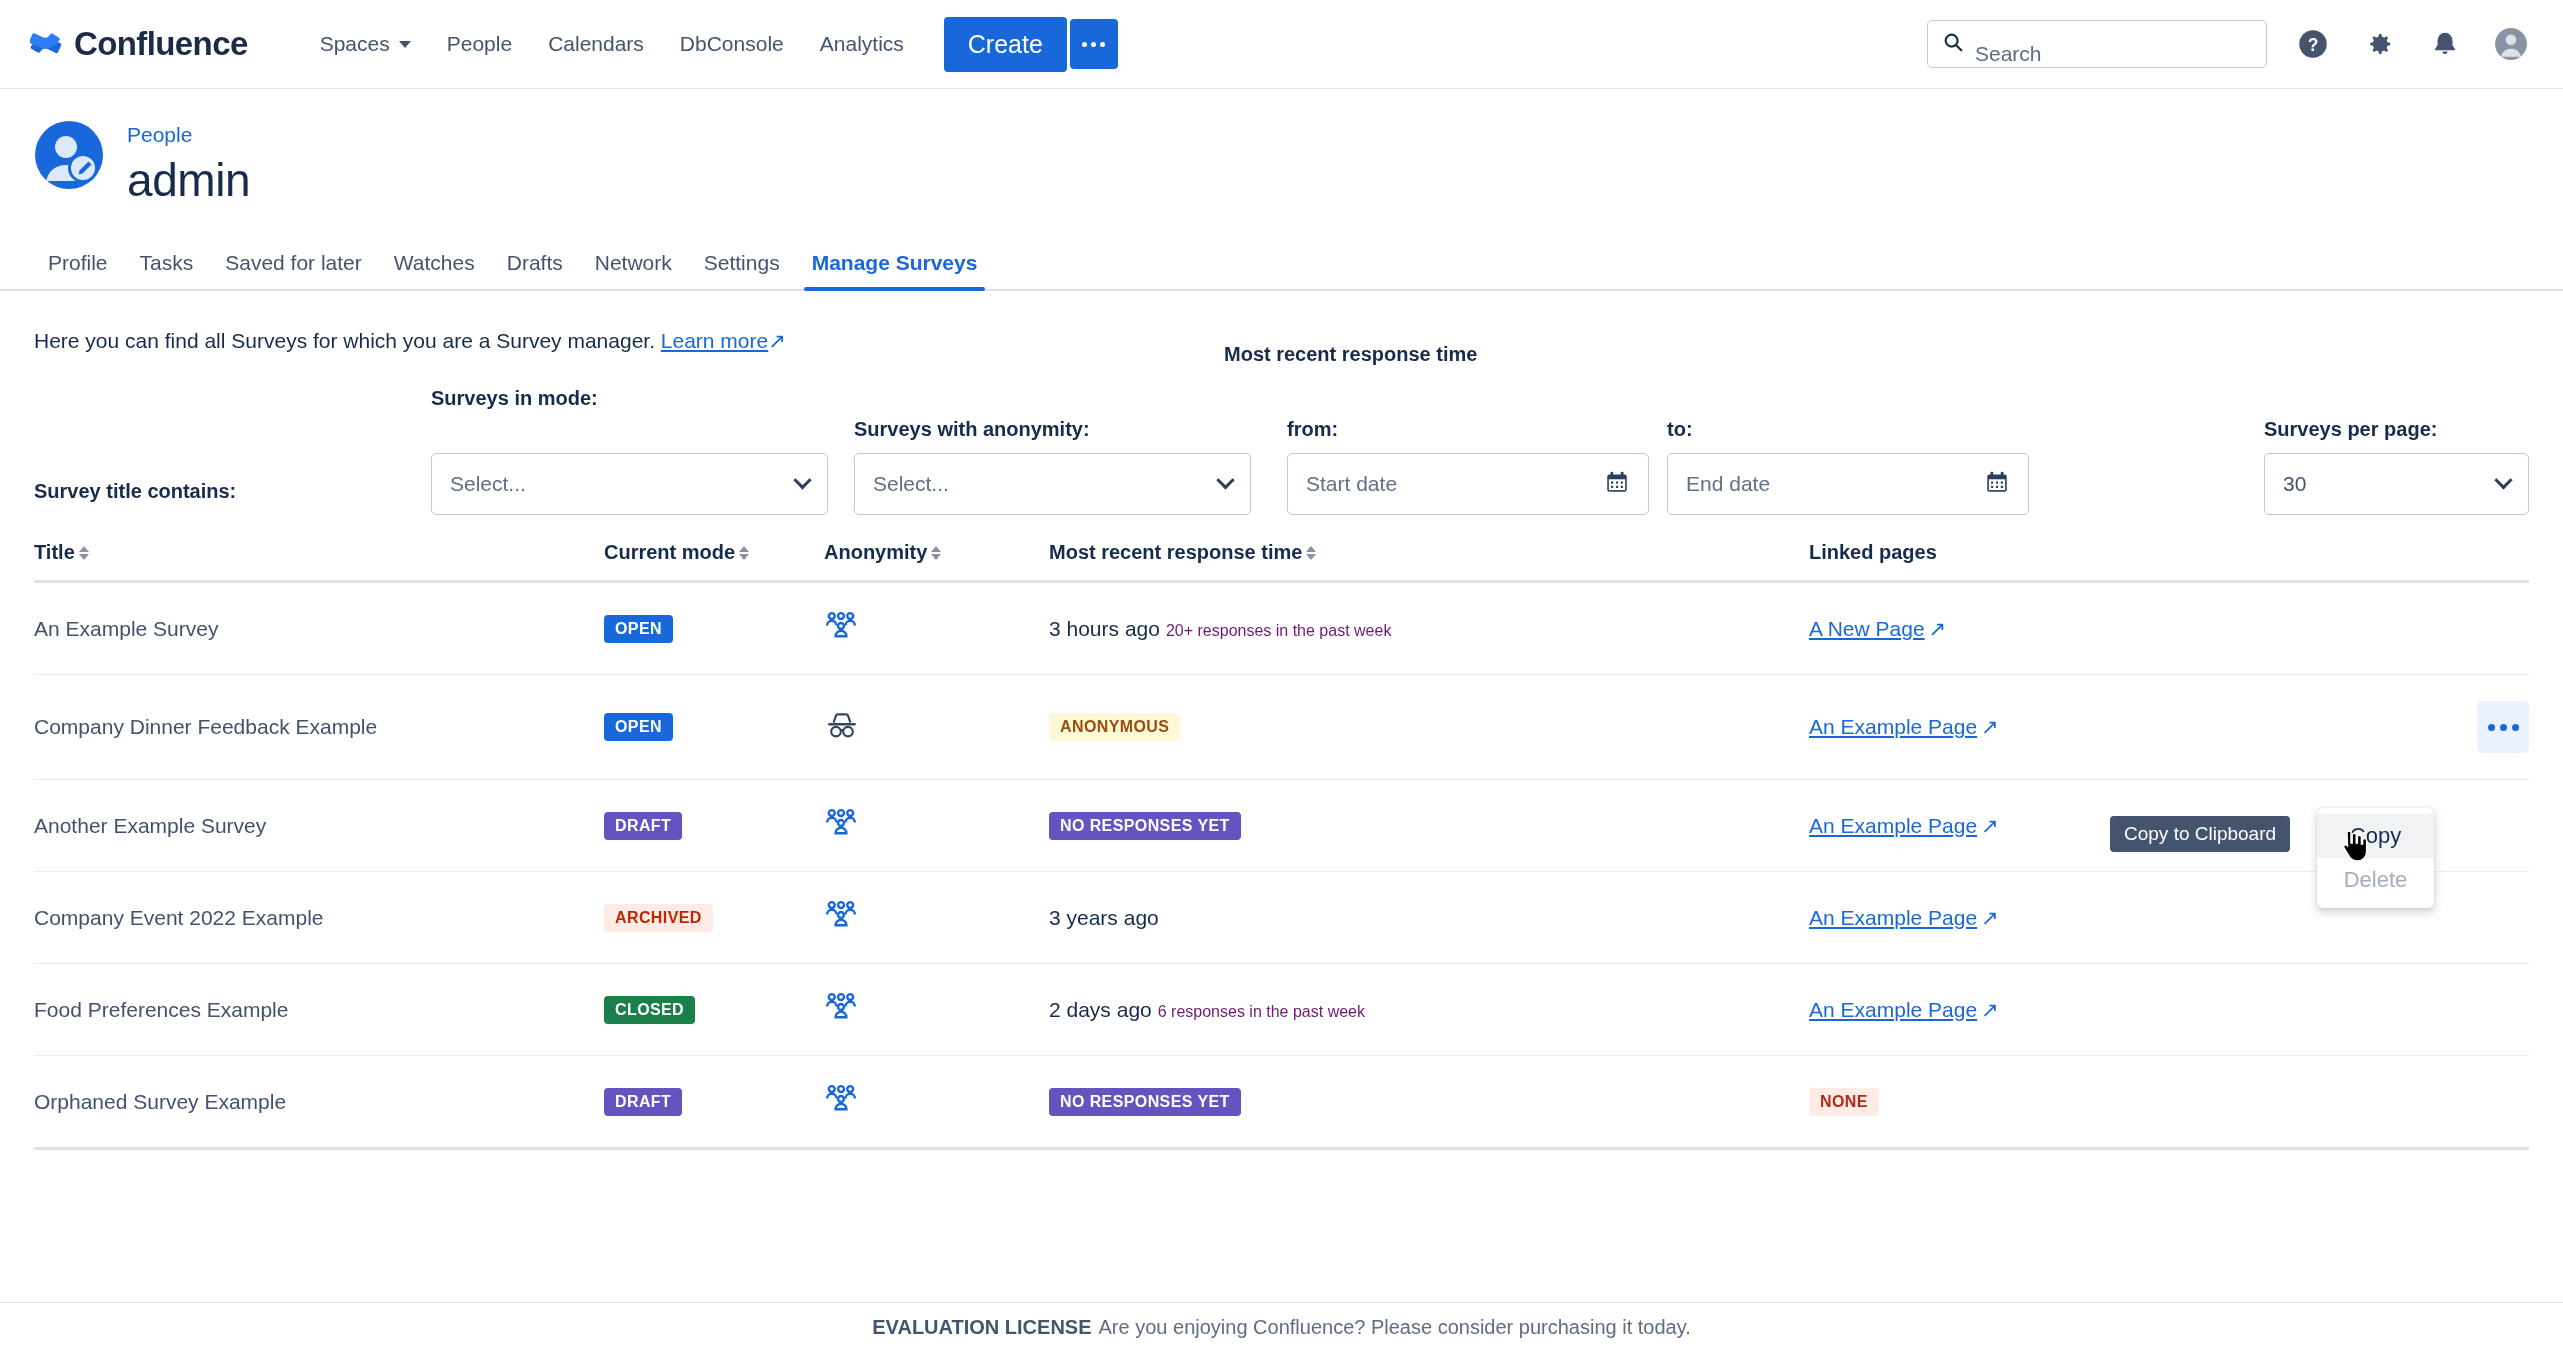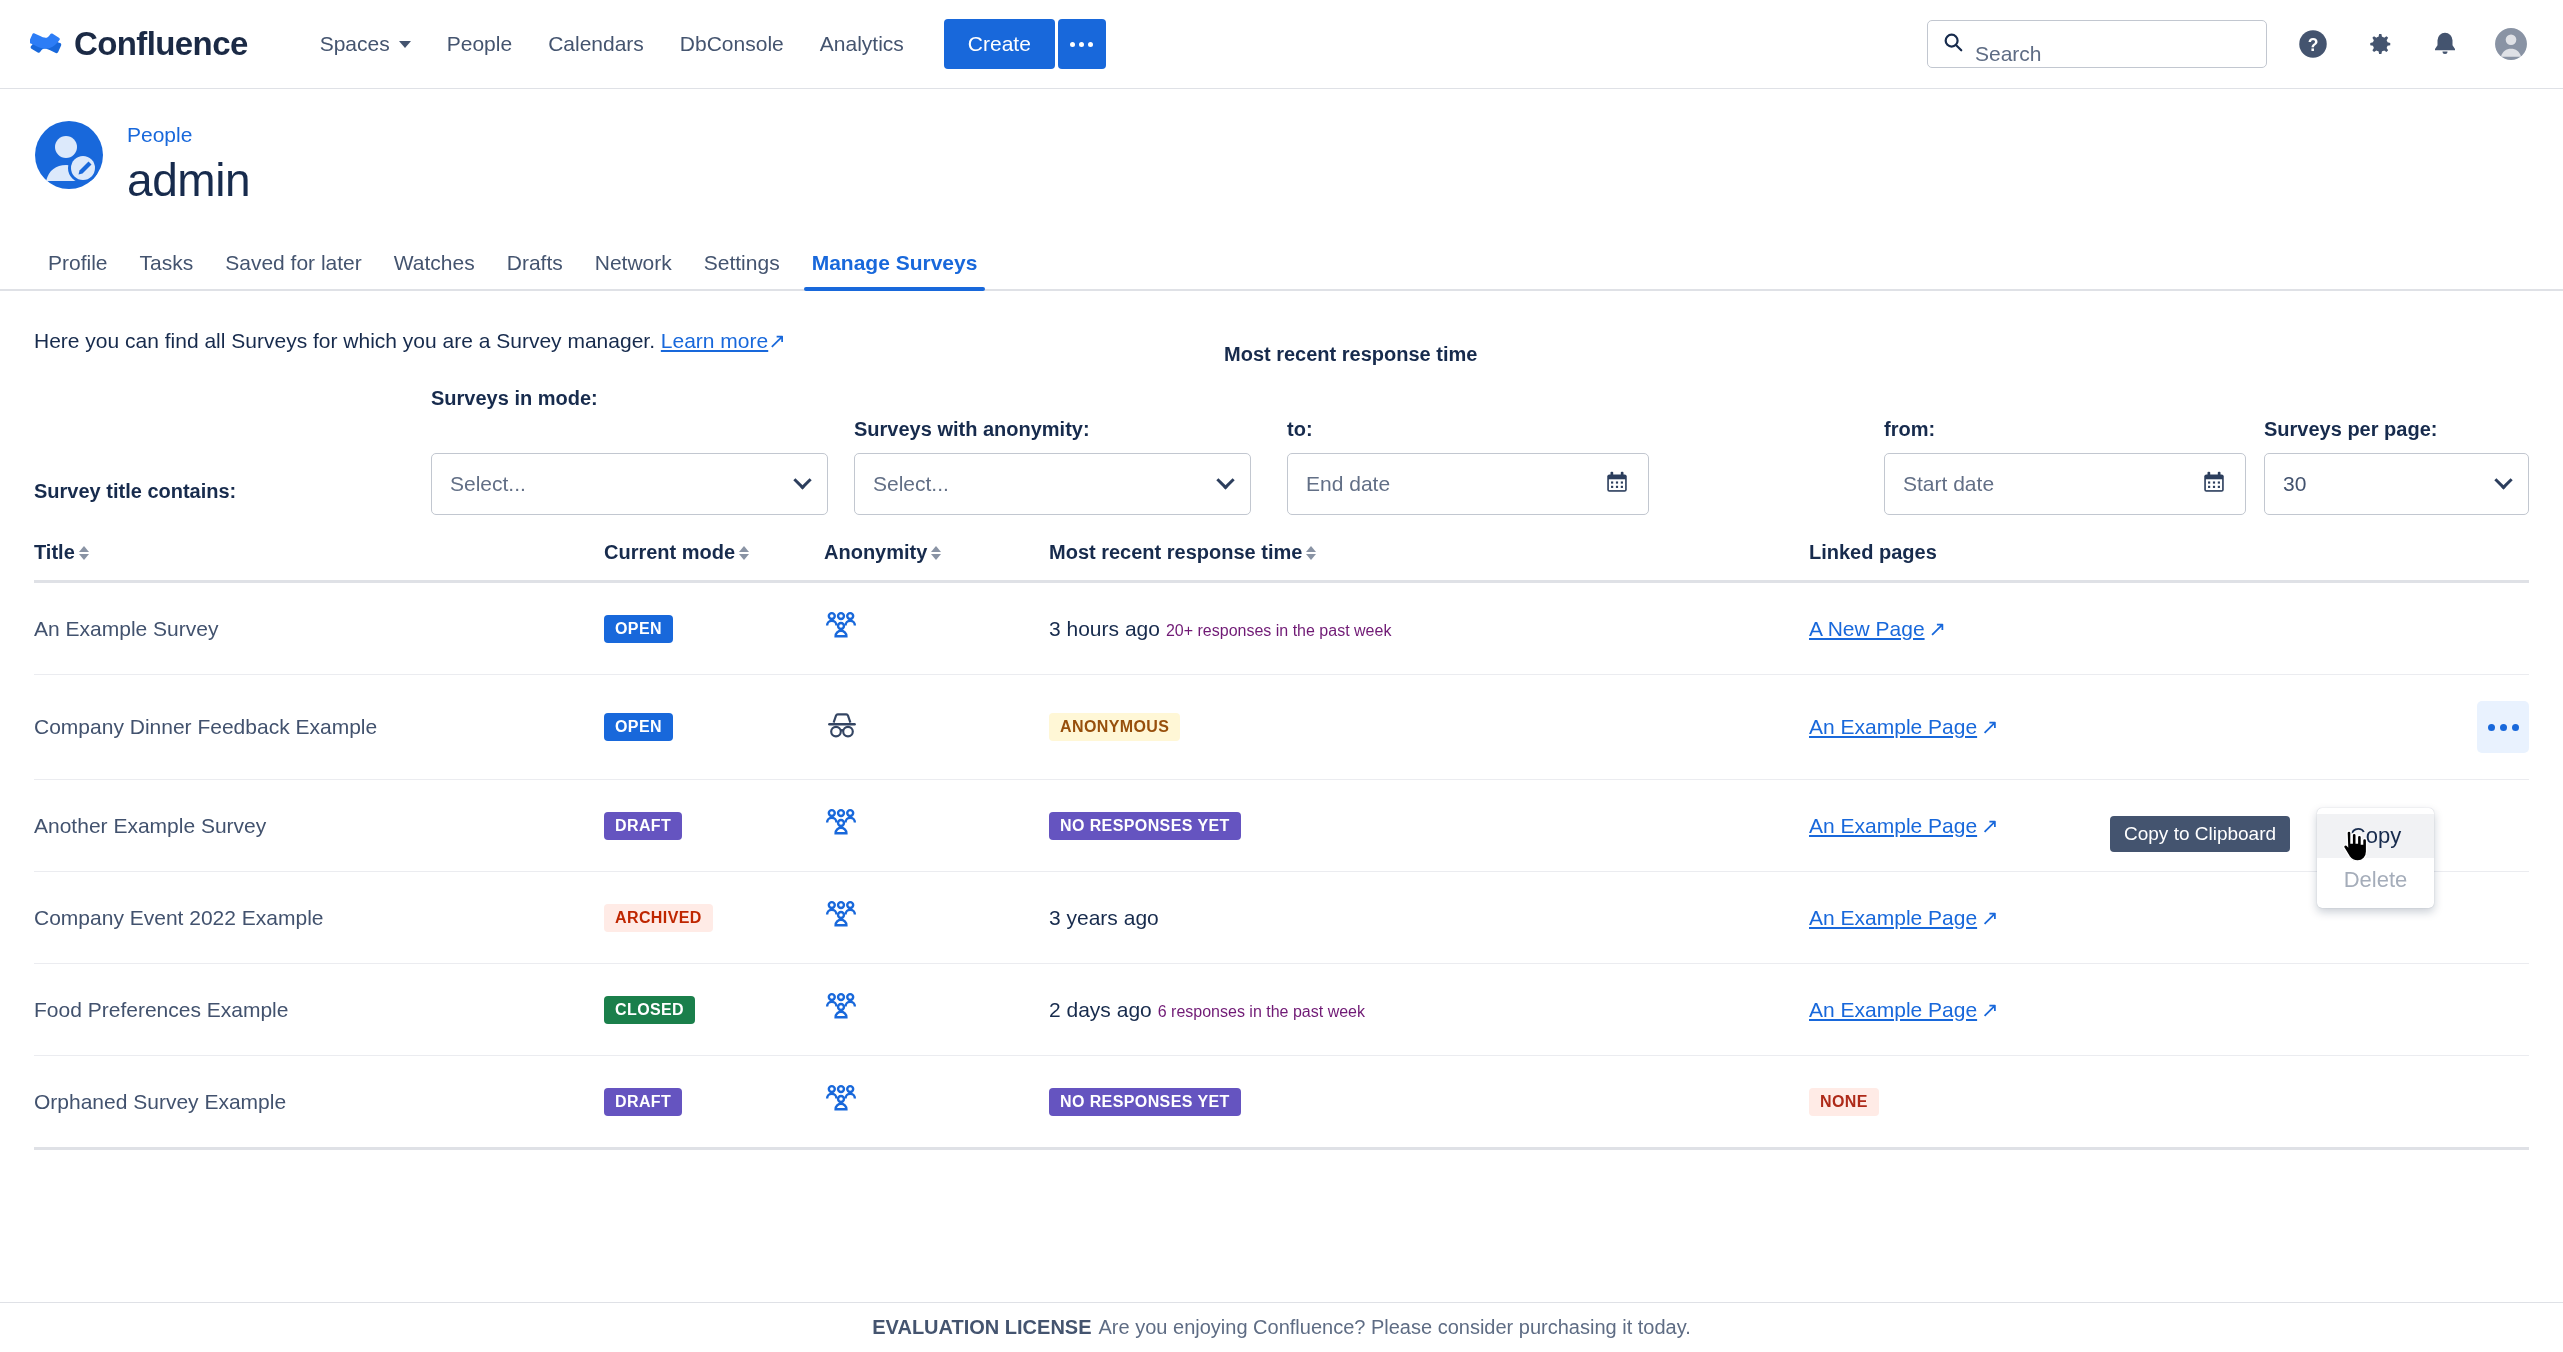--- a/index.html
+++ b/index.html
@@ -25,21 +25,21 @@
   .brand-name { font-size: 33px; font-weight: 700; letter-spacing: -.6px; color: #1B2A45; }
   .nav-links { display: flex; align-items: center; gap: 0; }
   .nav-link {
     font-size: 21px; color: #44546F; padding: 10px 18px;
     cursor: pointer; display: flex; align-items: center; gap: 9px;
     white-space: nowrap; border-radius: 4px;
   }
   .caret-down { width: 0; height: 0; border-left: 6px solid transparent; border-right: 6px solid transparent; border-top: 7px solid #44546F; display: inline-block; }
   .create-group { display: flex; align-items: center; margin-left: 22px; gap: 3px; }
   .btn-create {
-    background: #1868DB; color: #fff; font-size: 21px; font-weight: 500;
+    background: #1868DB; color: #fff; font-size: 25px; font-weight: 500;
     border: none; border-radius: 4px; padding: 13px 24px; cursor: pointer;
     font-family: inherit;
   }
   .btn-create-more {
     background: #1868DB; color: #fff; border: none; border-radius: 4px;
     width: 48px; height: 50px; cursor: pointer; display: flex;
     align-items: center; justify-content: center;
   }
   .dots3 { display: flex; gap: 4px; }
   .dots3 i { width: 5px; height: 5px; border-radius: 50%; background: #fff; display: block; }
@@ -309,45 +309,45 @@
   </div>
 
   <div class="filter-col" style="width:397px; margin-right:36px;">
     <div class="filter-label">Surveys with anonymity:</div>
     <div class="ctl">
       <span class="ph">Select...</span>
       <span class="chev"></span>
     </div>
   </div>
 
-  <div class="filter-col" style="width:362px; margin-right:auto;">
-    <div class="filter-label">to:</div>
+  <div class="filter-col" style="width:362px; margin-right:18px;">
+    <div class="filter-label">from:</div>
     <div class="ctl">
-      <input type="text" placeholder="End date" style="">
+      <input type="text" placeholder="Start date" style="">
       <span>
         <svg width="26" height="26" viewBox="0 0 24 24" fill="#2C3E5D">
           <rect x="3" y="5" width="18" height="16" rx="2"></rect>
             <rect x="4.5" y="9.5" width="15" height="10" fill="#fff"></rect>
           <rect x="6" y="2.5" width="2.5" height="4" rx="1"></rect>
             <rect x="15.5" y="2.5" width="2.5" height="4" rx="1"></rect>
           <rect x="6.5" y="11.5" width="2" height="2"></rect>
             <rect x="11" y="11.5" width="2" height="2"></rect>
             <rect x="15.5" y="11.5" width="2" height="2"></rect>
           <rect x="6.5" y="15.5" width="2" height="2"></rect>
             <rect x="11" y="15.5" width="2" height="2"></rect>
             <rect x="15.5" y="15.5" width="2" height="2"></rect>
         </svg>
       </span>
     </div>
   </div>
 
-  <div class="filter-col" style="width:362px; margin-right:18px;">
-    <div class="filter-label">from:</div>
+  <div class="filter-col" style="width:362px; margin-right:auto;">
+    <div class="filter-label">to:</div>
     <div class="ctl">
-      <input type="text" placeholder="Start date" style="">
+      <input type="text" placeholder="End date" style="">
       <span>
         <svg width="26" height="26" viewBox="0 0 24 24" fill="#2C3E5D">
           <rect x="3" y="5" width="18" height="16" rx="2"></rect>
             <rect x="4.5" y="9.5" width="15" height="10" fill="#fff"></rect>
           <rect x="6" y="2.5" width="2.5" height="4" rx="1"></rect>
             <rect x="15.5" y="2.5" width="2.5" height="4" rx="1"></rect>
           <rect x="6.5" y="11.5" width="2" height="2"></rect>
             <rect x="11" y="11.5" width="2" height="2"></rect>
             <rect x="15.5" y="11.5" width="2" height="2"></rect>
           <rect x="6.5" y="15.5" width="2" height="2"></rect>

